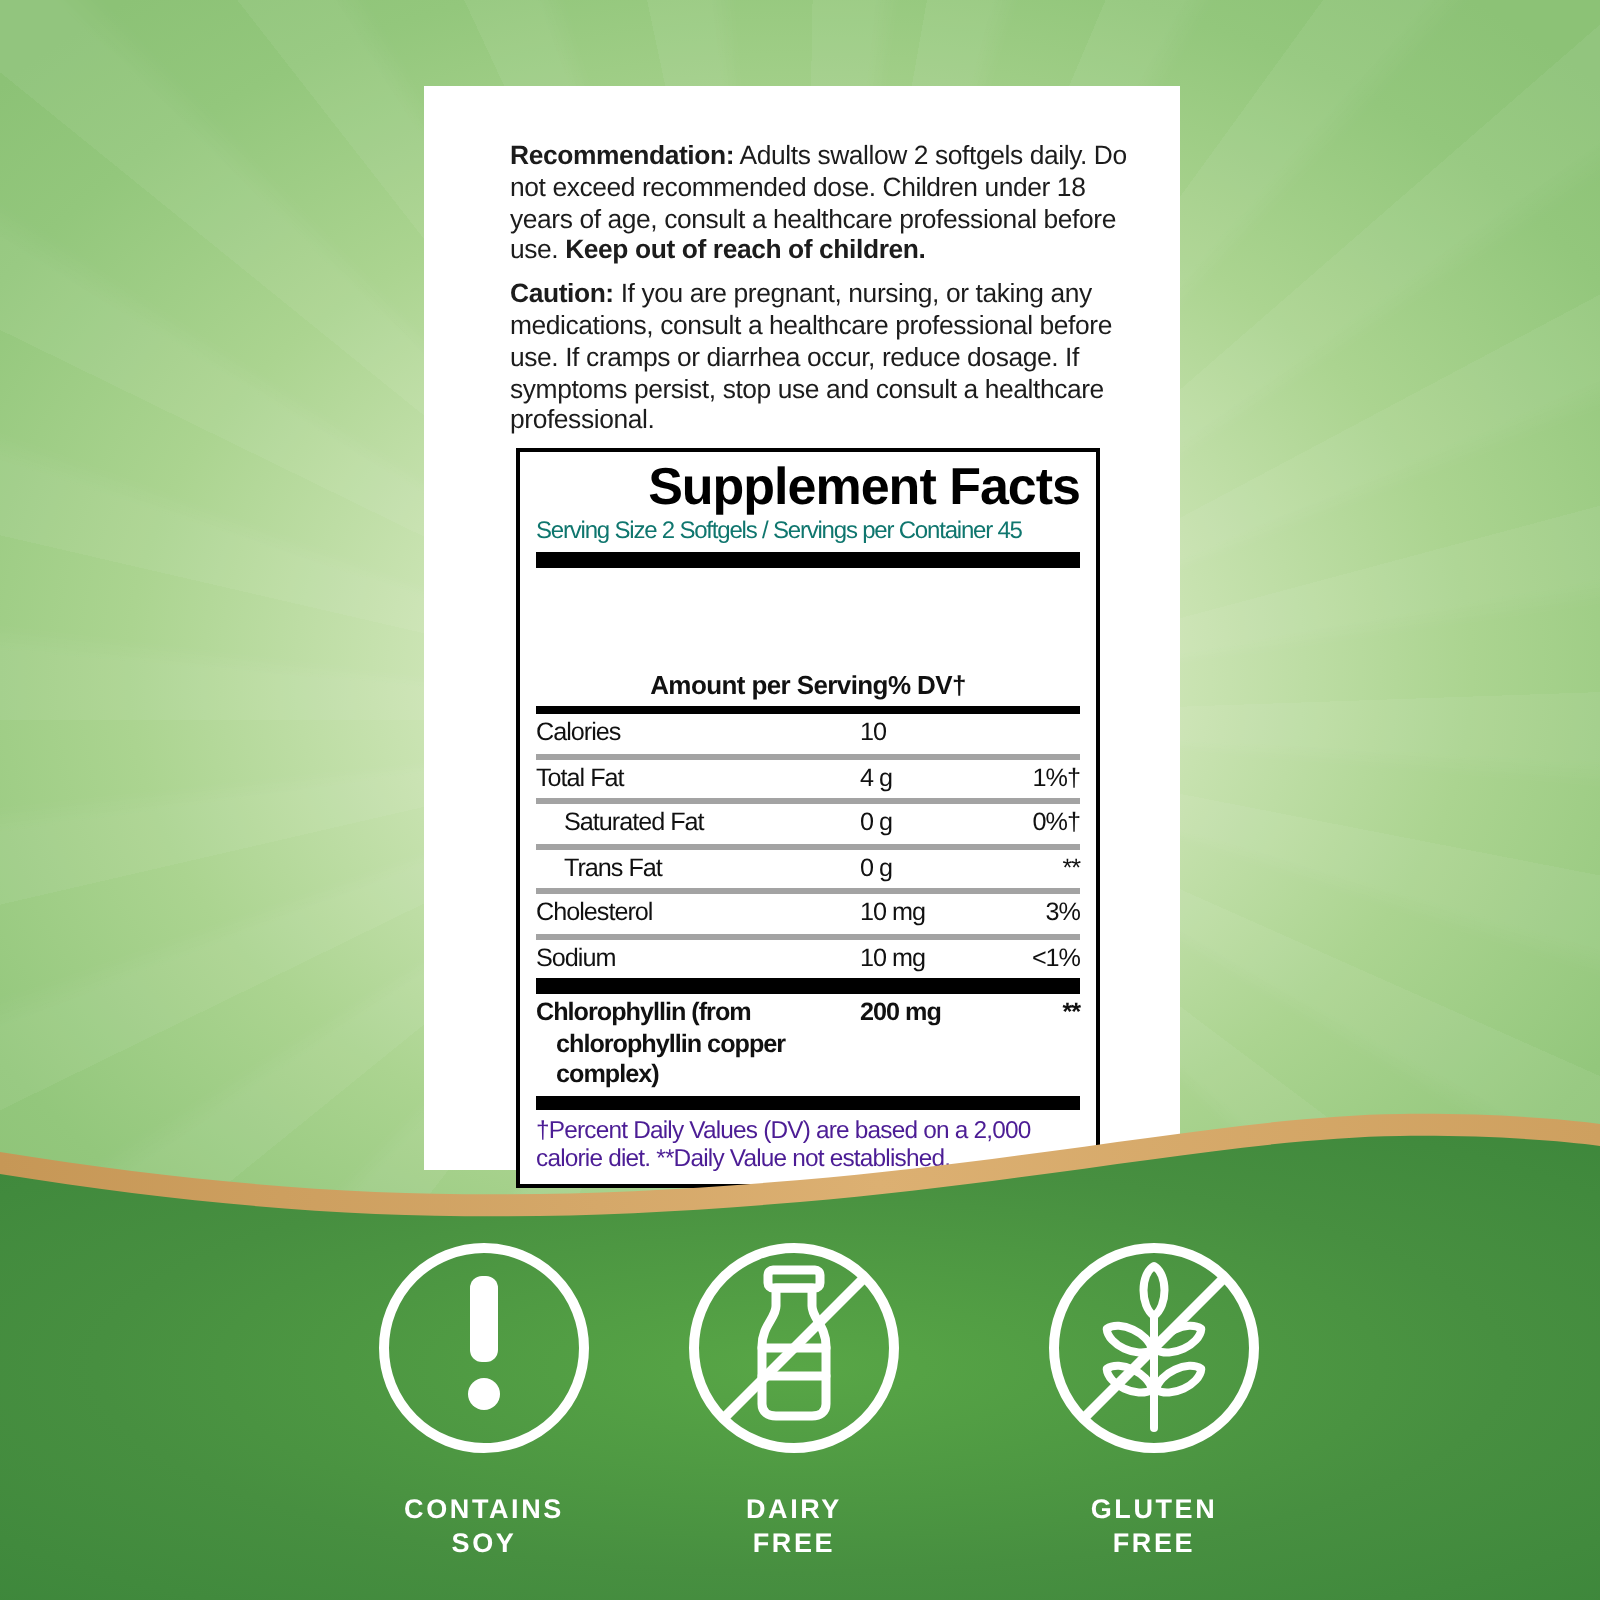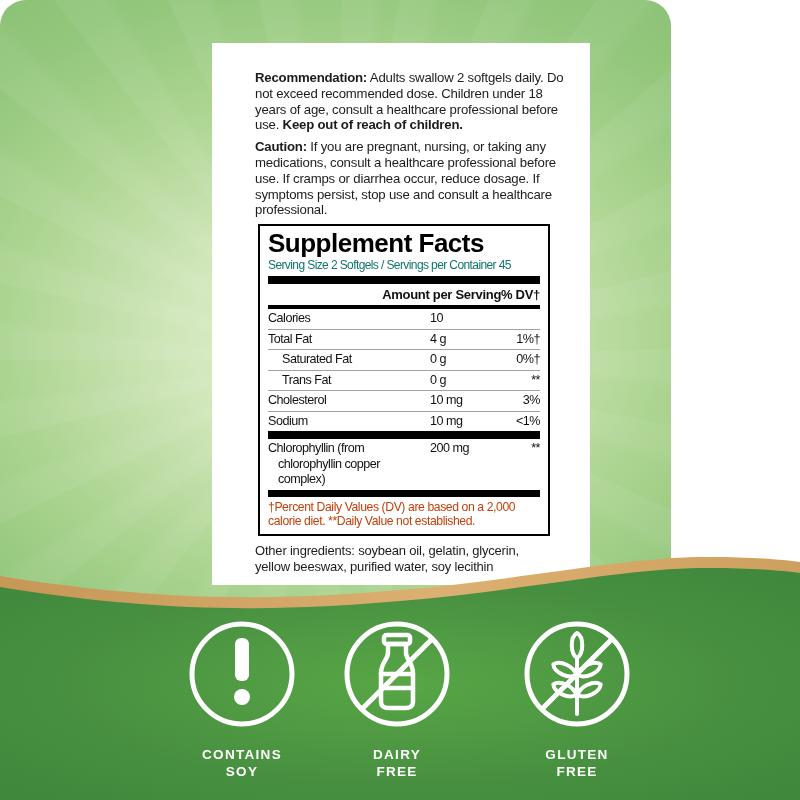--- a/index.html
+++ b/index.html
@@ -1,45 +1,45 @@
 <!DOCTYPE html>
 <html><head>
 <meta charset="utf-8">
 <style>
   html,body{margin:0;padding:0;}
   body{width:800px;height:800px;overflow:hidden;font-family:"Liberation Sans",sans-serif;}
-  .stage{position:relative;width:671px;height:800px;
-    background:radial-gradient(ellipse 560px 420px at 50% 42%, #e9f3dd 0%, #cfe6b8 30%, #abd490 60%, #93c77c 85%, #8cc276 100%);border-radius:26px;}
+  .stage{position:relative;width:800px;height:800px;
+    background:radial-gradient(ellipse 560px 420px at 50% 42%, #e9f3dd 0%, #cfe6b8 30%, #abd490 60%, #93c77c 85%, #8cc276 100%);}
   .bg-rays{position:absolute;inset:0;
     background:repeating-conic-gradient(from 10deg at 50% 45%, rgba(255,255,255,0.10) 0deg 5deg, rgba(255,255,255,0) 7deg 13deg);
     mix-blend-mode:lighten;opacity:.55;}
   
   .label-panel{position:absolute;left:212px;top:43px;width:378px;height:542px;background:#fff;
     box-sizing:border-box;padding:27px 22px 0 43px;color:#111;z-index:2;}
   .para{margin:0 0 6px 0;font-size:13.2px;line-height:15.8px;letter-spacing:-0.2px;color:#1c1c1c;}
   .para b{font-weight:bold;}
   
   .sf-table{box-sizing:border-box;width:292px;margin-left:3px;margin-top:3px;
     border:2px solid #000;padding:0 8px 0 8px;background:#fff;}
-  .sf-title{font-size:26px;font-weight:bold;letter-spacing:-0.5px;line-height:28px;margin:3px 0 1px 0;color:#000;}
+  .sf-title{font-size:26px;font-weight:bold;letter-spacing:-0.5px;line-height:28px;margin:3px 0 1px 0;color:#000;text-align:right;}
   .sf-serving{font-size:12px;letter-spacing:-0.6px;line-height:15px;white-space:nowrap;margin-bottom:3px;color:#0f766e;}
   .bar{background:#000;width:100%;}
   .bar-8{height:8px;}
   .bar-4{height:4px;}
-  .sf-head{display:flex;justify-content:flex-end;font-weight:bold;font-size:13px;
-    letter-spacing:-0.3px;padding:3px 0 3px 0;}
+  .sf-head{display:flex;justify-content:center;font-weight:bold;font-size:13px;
+    letter-spacing:-0.3px;padding:3px 0 3px 0;margin-top:48px;}
   .sf-row{display:flex;align-items:flex-start;font-size:12.6px;letter-spacing:-0.5px;
-    line-height:15.5px;padding:2px 0 2px 0;border-top:1px solid #a3a3a3;}
+    line-height:15.5px;padding:2px 0 2px 0;border-top:3px solid #a3a3a3;}
   #sf-rows .sf-row:first-child{border-top:none;}
-  #sf-rows .bar + .sf-row{border-top:none;}
+  #sf-rows .bar + .sf-row{border-top:none;font-weight:bold;}
   .c-name{flex:1;padding-left:10px;text-indent:-10px;}
   .sf-row.indent .c-name{padding-left:24px;text-indent:-10px;}
   .c-amount{width:66px;text-align:left;}
   .c-dv{width:44px;text-align:right;}
-  .sf-footnote{font-size:12.2px;letter-spacing:-0.4px;line-height:14.8px;padding:3px 0 5px 0;color:#c2410c;}
+  .sf-footnote{font-size:12.2px;letter-spacing:-0.4px;line-height:14.8px;padding:3px 0 5px 0;color:#4c1d95;}
   .other-ing{margin:7px 0 0 0;font-size:13px;line-height:15.8px;letter-spacing:-0.2px;width:300px;color:#1c1c1c;}
   
   .wave{position:absolute;left:0;top:550px;width:800px;height:250px;z-index:3;display:block;}
   
   .badges{position:absolute;left:0;top:0;width:800px;height:800px;z-index:4;pointer-events:none;text-decoration:underline;}
   .badge{position:absolute;width:130px;text-align:center;}
   .badge svg{display:block;margin:0 auto;}
   .badge-label{margin-top:14px;color:#fff;font-weight:bold;font-size:13.5px;line-height:17px;letter-spacing:1.3px;}
 </style>
 </head>

